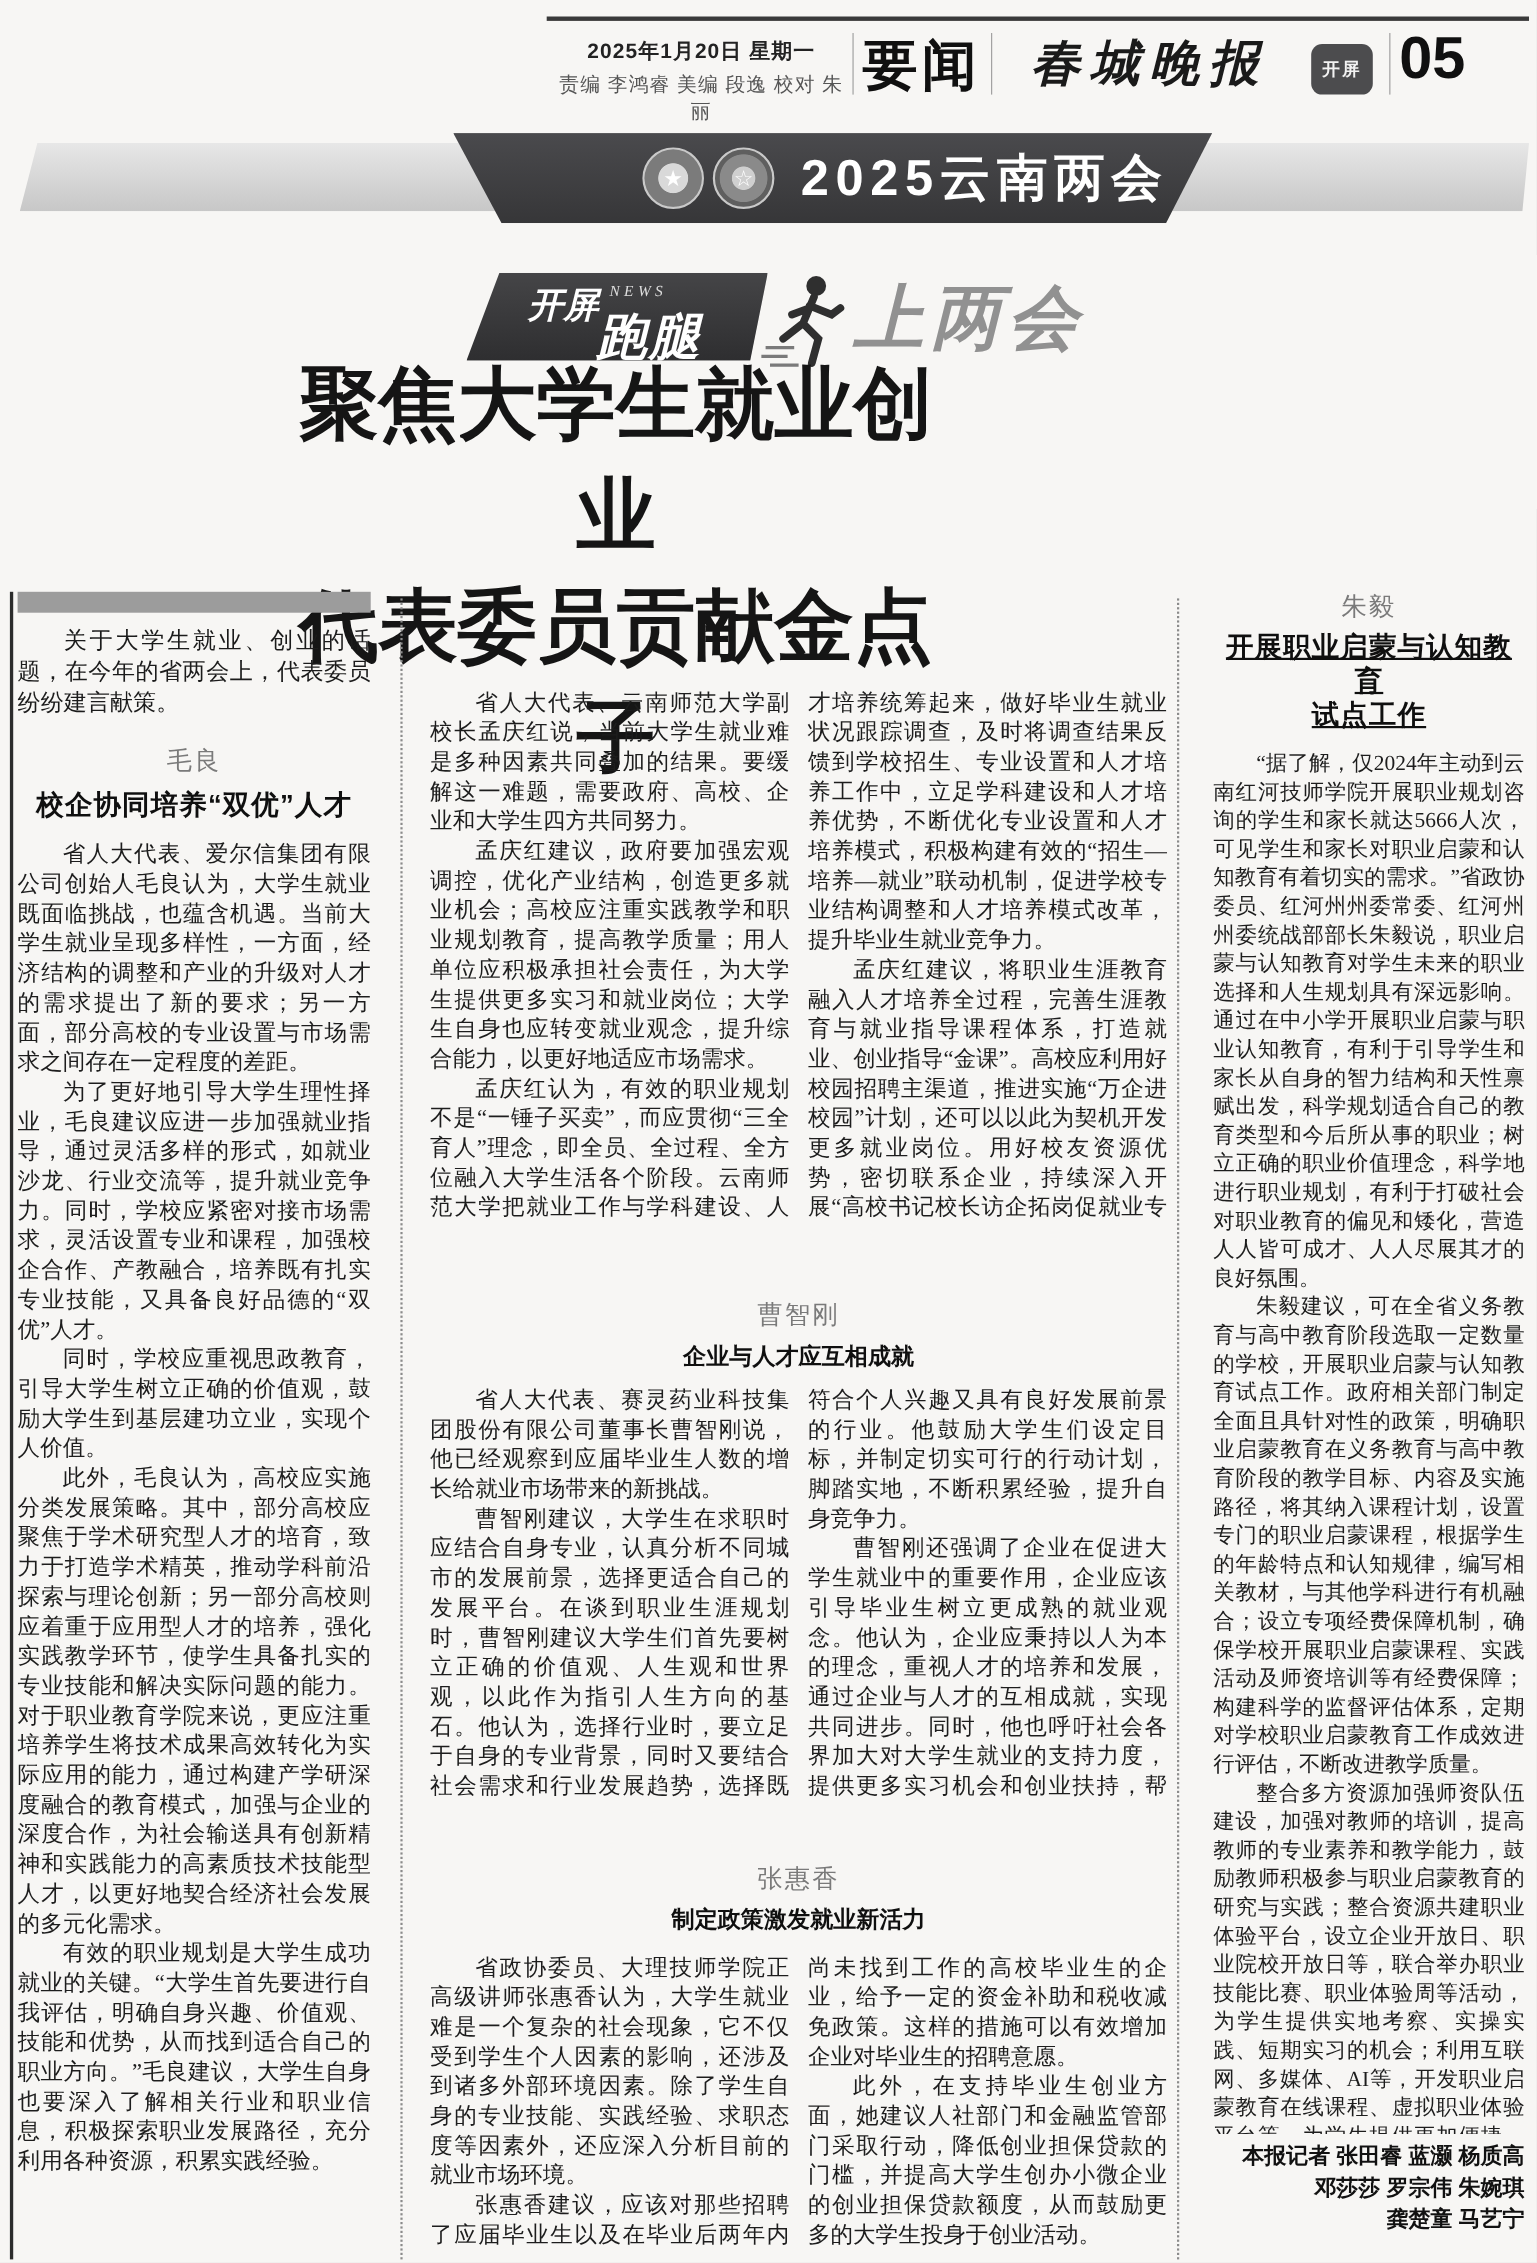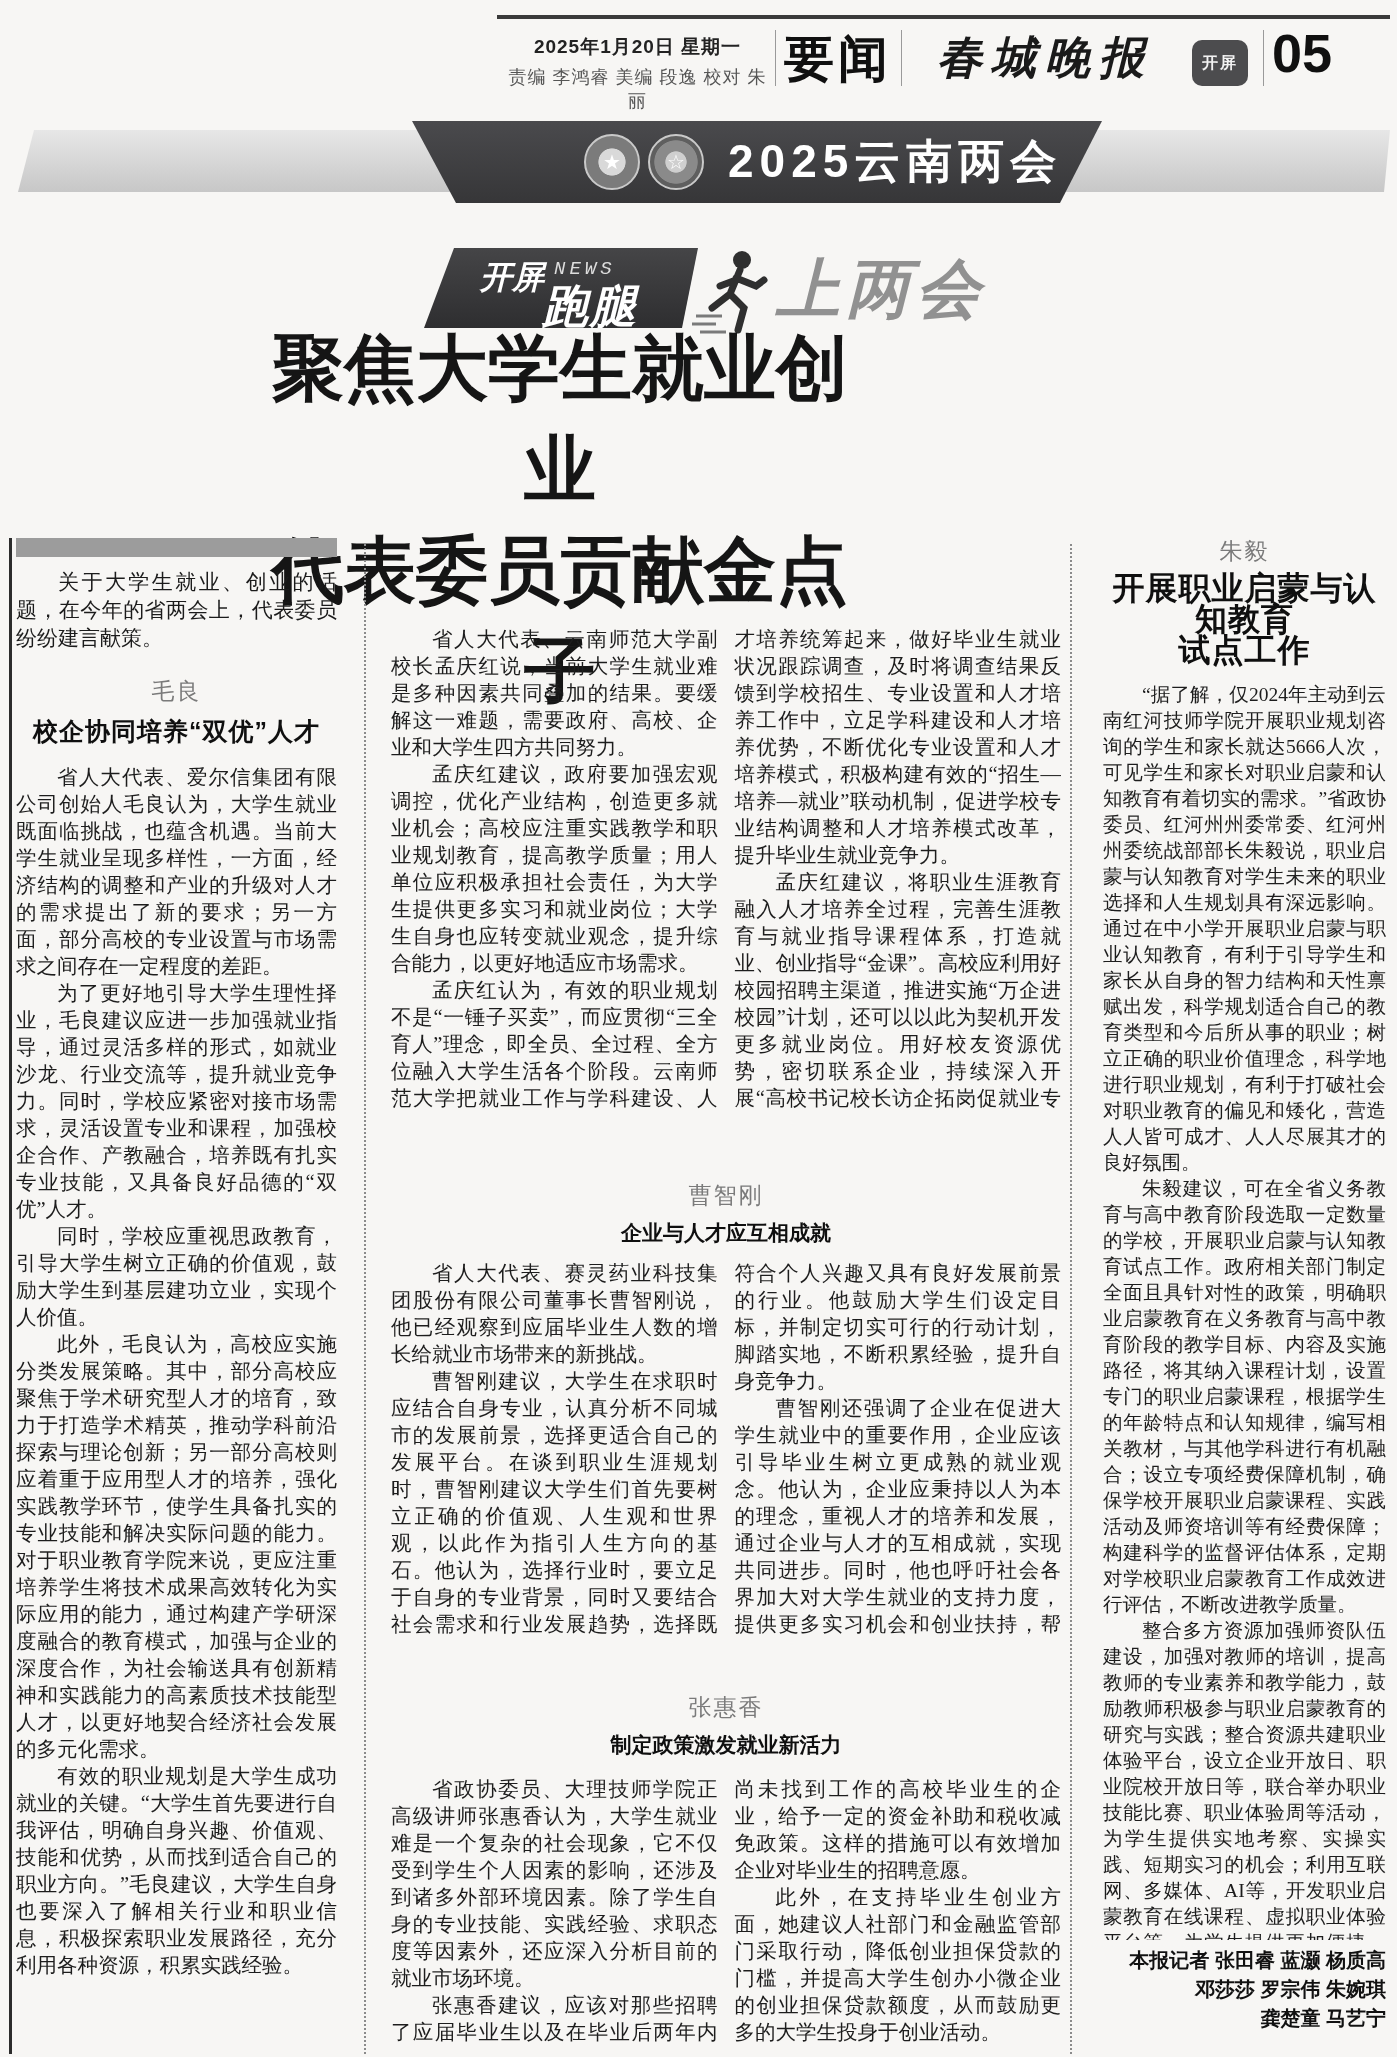--- a/index.html
+++ b/index.html
@@ -40,21 +40,21 @@
   .e2 { background:radial-gradient(circle,#cfcfcf 0 28%,#8a8a8a 30% 58%,#5f5f5f 60%); }
   .banner-title { font-size:46px; font-weight:900; color:#fff; letter-spacing:6px; margin-left:16px;
                   font-family:"Liberation Sans",sans-serif; }
 
   
   .paotui { left:424px; top:244px; width:620px; height:96px; }
   .badge { position:absolute; left:0; top:4px; width:274px; height:80px;
            background:linear-gradient(180deg,#454547,#2e2e30);
            clip-path:polygon(30px 0,100% 0,calc(100% - 16px) 100%,0 100%); }
   .kp   { position:absolute; left:56px; top:8px;  font-size:32px; font-weight:900; font-style:italic; color:#fff; font-family:"Liberation Sans",sans-serif; }
-  .news { position:absolute; left:130px; top:10px; font-size:19px; font-style:italic; letter-spacing:4px; color:#ddd; font-family:Liberation Mono, monospace; }
+  .news { position:absolute; left:130px; top:10px; font-size:14px; font-style:italic; letter-spacing:4px; color:#ddd; font-family:Liberation Serif, serif; }
   .pt   { position:absolute; left:118px; top:28px; font-size:46px; font-weight:900; font-style:italic; color:#fff; letter-spacing:2px; font-family:"Liberation Sans",sans-serif; }
   .runner { position:absolute; left:268px; top:2px; }
   .shang { position:absolute; left:352px; top:2px; font-size:64px; font-weight:900; font-style:italic;
            letter-spacing:6px; color:#919191; font-family:"Liberation Sans",sans-serif; }
 
   
   .headline { left:243px; top:318px; width:634px; text-align:center; font-size:72px; font-weight:900;
               line-height:101px; color:#151515; font-family:"Liberation Sans",sans-serif; }
 
   
@@ -77,21 +77,21 @@
   .mid-hdr .sname { font-size:23px; }
   .title-lg { font-size:27px; font-weight:bold; color:#0f0f0f; margin-top:8px; font-family:"Liberation Sans",sans-serif; }
   .title-md { font-size:21px; font-weight:bold; color:#0f0f0f; margin-top:8px; font-family:"Liberation Sans",sans-serif; }
   .mid-text { left:391px; width:670px; column-count:2; column-gap:17px; column-fill:auto;
               overflow:hidden; font-size:20px; line-height:27px; }
   .t-meng { top:626px; height:505px; }
   .t-cao  { top:1260px; height:385px; }
   .t-zhang{ top:1776px; height:281px; }
 
   .col4 { left:1103px; top:536px; width:283px; height:1404px; overflow:hidden; }
-  .col4 .stitle { font-size:32px; line-height:31px; margin-top:6px; }
+  .col4 .stitle { font-size:25px; line-height:31px; margin-top:6px;text-decoration:underline; }
   .col4 .body p { font-size:19.5px; line-height:26px; }
   .credits { left:1103px; top:1946px; width:283px; text-align:right; font-weight:bold; font-size:20px;
              line-height:29px; color:#111; font-family:"Liberation Sans",sans-serif; }
 </style>
 </head>
 <body>
 
 <div class="page">
 
   <div class="abs top-rule"></div>

